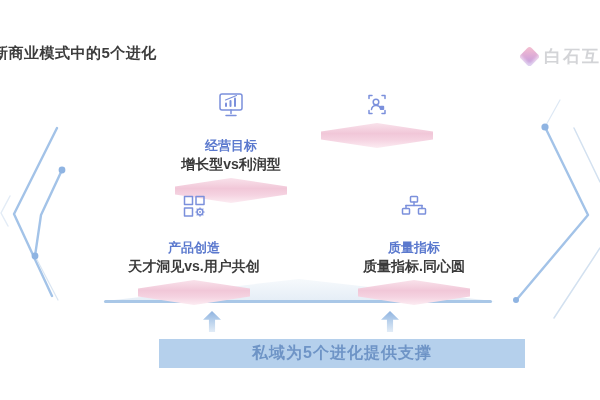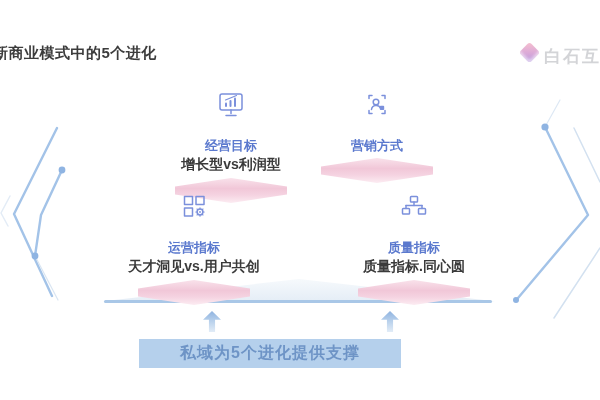--- a/index.html
+++ b/index.html
@@ -6,21 +6,21 @@
   body{
     width:600px;height:400px;position:relative;overflow:hidden;
     background:#ffffff;
     font-family:"Liberation Sans","DejaVu Sans",sans-serif;
   }
   .page-title{
     position:absolute;left:-7px;top:44px;
     font-size:15px;font-weight:600;color:#3c3c3c;letter-spacing:.5px;
     white-space:nowrap;
   }
-  .logo{position:absolute;left:522px;top:45px;display:flex;align-items:flex-start;gap:7px;}
+  .logo{position:absolute;left:522px;top:45px;display:flex;align-items:center;gap:7px;}
   .gem{
     width:15px;height:15px;transform:rotate(45deg);border-radius:3px;
     background:linear-gradient(135deg,#f2bcd0 10%,#d9a8d8 55%,#b59ae0 100%);
     box-shadow:inset -2px -2px 3px rgba(255,255,255,.55);
     flex:0 0 auto;
   }
   .brand{
     font-size:17px;font-weight:bold;color:#d3d4d7;letter-spacing:2px;white-space:nowrap;
   }
   .decor{position:absolute;left:0;top:0;pointer-events:none;}
@@ -53,21 +53,21 @@
     background:#a9c7e7;border-radius:2px;
   }
   .up-arrow{
     position:absolute;width:18px;height:21px;z-index:2;
     clip-path:polygon(50% 0%,100% 42%,67% 42%,67% 100%,33% 100%,33% 42%,0% 42%);
     background:linear-gradient(180deg,#8fb3e0 0%,#b6cfeb 45%,#e2ecf7 100%);
   }
   .up-arrow.a1{left:203px;top:311px;}
   .up-arrow.a2{left:381px;top:311px;}
   .banner{
-    position:absolute;left:139px;top:339px;width:262px;height:29px;z-index:2;
+    position:absolute;left:159px;top:339px;width:366px;height:29px;z-index:2;
     background:#b5d0ec;
     display:flex;align-items:center;justify-content:center;
     font-size:16px;font-weight:bold;color:#6e94c6;letter-spacing:1px;
   }
   svg.icon-svg{display:block;}
   svg.icon-svg *{vector-effect:non-scaling-stroke;}
 </style>
 </head>
 <body>
 
@@ -121,39 +121,38 @@
       <svg class="icon-svg" width="30" height="28" viewBox="0 0 30 28" fill="none" stroke="#7b90dc" stroke-width="1.5" stroke-linecap="round" stroke-linejoin="round">
         <path d="M10 4.5 H7 V7.5"></path>
           <path d="M20 4.5 H23 V7.5"></path>
         <path d="M7 19.5 V22.5 H10"></path>
           <path d="M23 19.5 V22.5 H20"></path>
         <circle cx="14" cy="11" r="2.8"></circle>
         <path d="M9.5 18.5 a4.7 4.7 0 0 1 9 -1.2"></path>
         <rect x="17.8" y="14.8" width="4.4" height="4.2" rx="0.9" fill="#7b90dc" stroke="none"></rect>
       </svg>
     </div>
-    <div class="ttl">营销方式</div>
     <div class="chev"></div>
   </div>
 </div>
 
 <div class="row row2">
 
   <div class="card">
     <div class="icn">
       <svg class="icon-svg" width="30" height="28" viewBox="0 0 30 28" fill="none" stroke="#7b90dc" stroke-width="1.5" stroke-linecap="round" stroke-linejoin="round">
         <rect x="5.5" y="3.5" width="8" height="8"></rect>
         <rect x="17" y="3.5" width="8" height="8"></rect>
         <rect x="5.5" y="15" width="8" height="8"></rect>
         <circle cx="21" cy="19" r="2.9"></circle>
         <circle cx="21" cy="19" r="0.9" fill="#7b90dc" stroke="none"></circle>
         <path d="M21 14.8 v1 M21 22.2 v1 M16.8 19 h1 M24.2 19 h1 M18 16 l.7.7 M23.3 21.3 l.7.7 M24 16 l-.7.7 M18.7 21.3 l-.7.7" stroke-width="1.1"></path>
       </svg>
     </div>
-    <div class="ttl">运营指标</div>
+    <div class="ttl">产品创造</div>
     <div class="sub">天才洞见vs.用户共创</div>
     <div class="chev"></div>
   </div>
 
   <div class="card">
     <div class="icn">
       <svg class="icon-svg" width="30" height="28" viewBox="0 0 30 28" fill="none" stroke="#7b90dc" stroke-width="1.5" stroke-linecap="round" stroke-linejoin="round">
         <rect x="11.5" y="3.5" width="7" height="5.5" rx="0.8"></rect>
         <path d="M15 9 V12.5"></path>
         <path d="M7 12.5 H23"></path>

